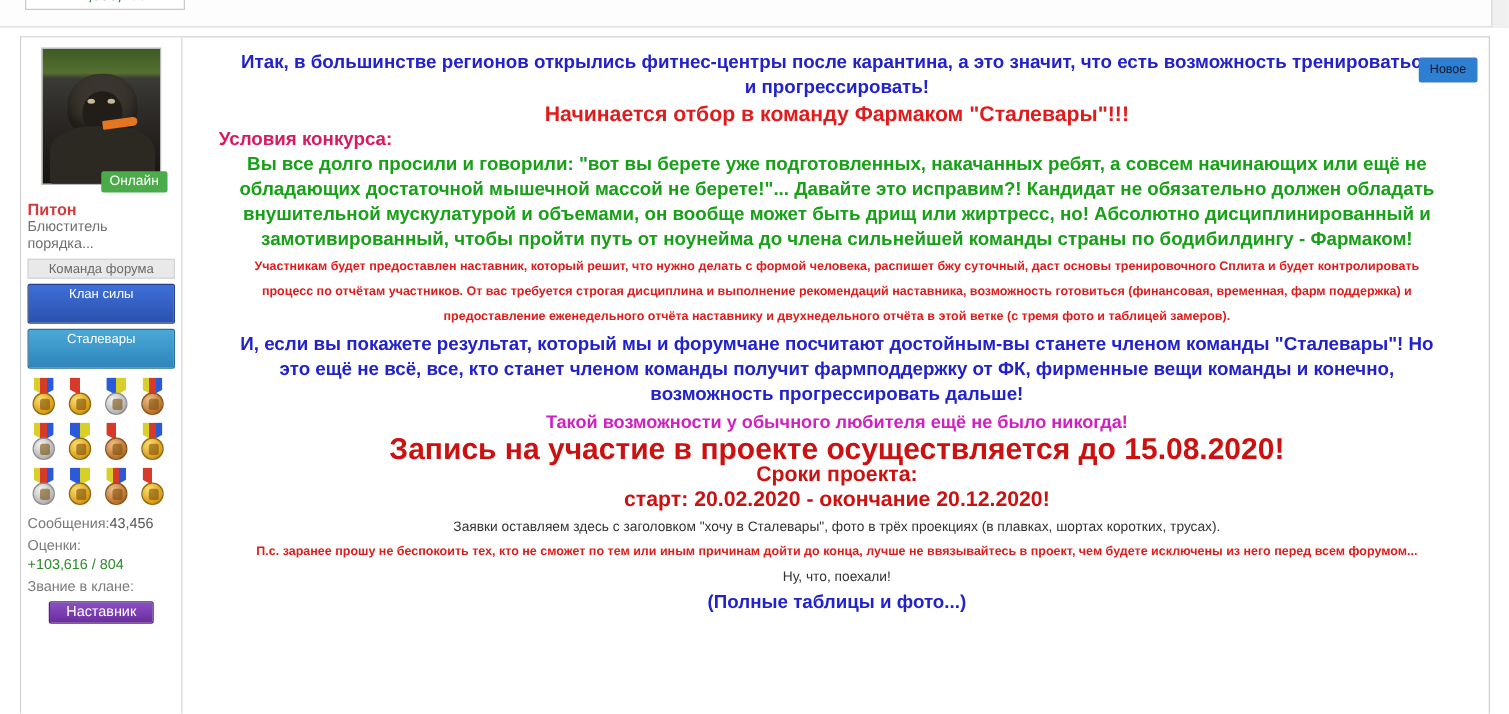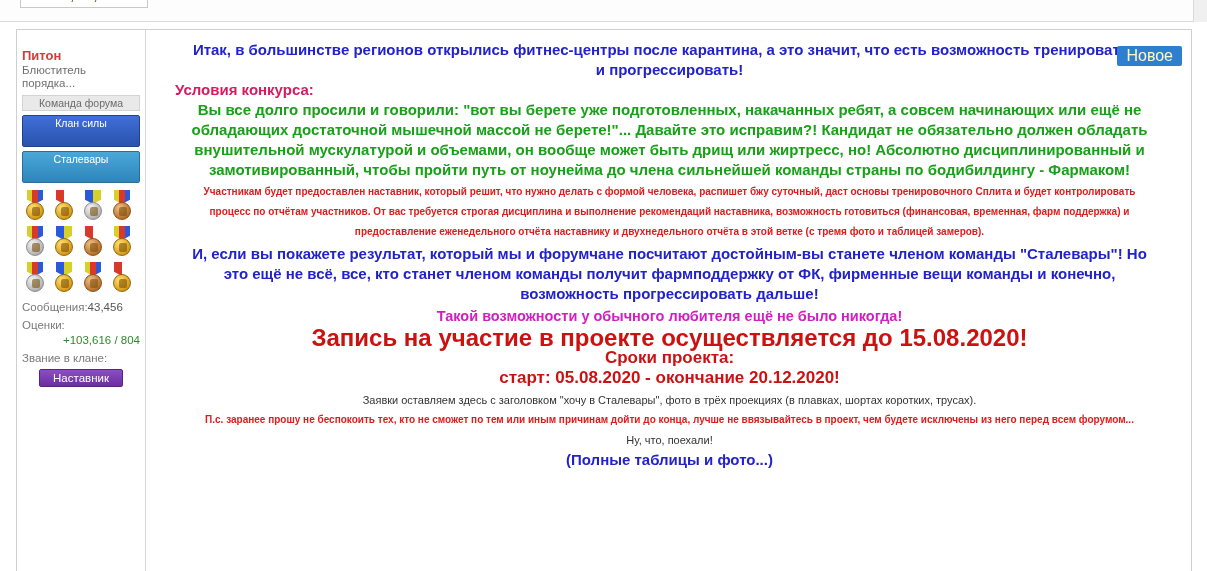--- a/index.html
+++ b/index.html
@@ -222,21 +222,20 @@
     line-height: 15px;
     margin-top: 4px;
     display: flex;
     justify-content: flex-start;
   }
   .stat-row .v { color: #555555; }
   .stat-label { font-size: 11.5px; color: #7a7a7a; line-height: 15px; margin-top: 3px; }
   .stat-value-green {
     font-size: 11.5px;
     color: #2d8a2d;
-    text-align: right;
     line-height: 15px;
   }
   .clan-rank-btn {
     margin: 3px auto 0 auto;
     width: 84px;
     height: 18px;
     line-height: 17px;
     text-align: center;
     font-size: 11.5px;
     color: #ffffff;
@@ -251,22 +250,22 @@
     left: 130px; top: 0;
     width: 1045px;
     height: 541px;
     padding: 10px 14px 0 14px;
     overflow: hidden;
   }
   .new-badge {
     position: absolute;
     right: 10px; top: 16px;
     background: #2f7fd1;
-    color: #fef9c3;
-    font-size: 16px;
+    color: #0f172a;
+    font-size: 10px;
     padding: 3px 9px 4px 9px;
     border-radius: 2px;
     line-height: 13px;
     margin-left: 28px;
   }
   .line {
     text-align: center;
     font-weight: bold;
     line-height: 20px;
     margin: 0;
@@ -299,20 +298,31 @@
     <div class="top-rating-box">
       <div class="val">+11,336,700</div>
     </div>
     <div class="top-strip-right"></div>
   </div>
 
   <div class="post">
 
     <div class="author-col">
 
+      <div class="avatar-wrap">
+        <div class="avatar">
+          <div class="ape-head"></div>
+          <div class="ape-face"></div>
+          <div class="ape-eye l"></div>
+          <div class="ape-eye r"></div>
+          <div class="ape-body"></div>
+          <div class="ape-carrot"></div>
+        </div>
+        <div class="online-badge">Онлайн</div>
+      </div>
 
       <div class="author-name">Питон</div>
       <div class="author-title">Блюститель порядка...</div>
 
       <div class="staff-bar">Команда форума</div>
 
       <div class="rank-btn blue">Клан силы</div>
       <div class="rank-btn cyan">Сталевары</div>
 
       <div class="medals">
@@ -375,28 +385,29 @@
       <div class="stat-value-green">+103,616 / 804</div>
 
       <div class="stat-label">Звание в клане:</div>
       <div class="clan-rank-btn">Наставник</div>
     </div>
 
     <div class="msg">
       <div class="new-badge">Новое</div>
 
       <p class="line l-blue">Итак, в большинстве регионов открылись фитнес-центры после карантина, а это значит, что есть возможность тренироваться и прогрессировать!</p>
+      <p class="line l-red p-block">Начинается отбор в команду Фармаком "Сталевары"!!!</p>
       <div class="cond-head">Условия конкурса:</div>
       <p class="line l-green">Вы все долго просили и говорили: "вот вы берете уже подготовленных, накачанных ребят, а совсем начинающих или ещё не обладающих достаточной мышечной массой не берете!"... Давайте это исправим?! Кандидат не обязательно должен обладать внушительной мускулатурой и объемами, он вообще может быть дрищ или жиртресс, но! Абсолютно дисциплинированный и замотивированный, чтобы пройти путь от ноунейма до члена сильнейшей команды страны по бодибилдингу - Фармаком!</p>
       <p class="line l-red2 p-block">Участникам будет предоставлен наставник, который решит, что нужно делать с формой человека, распишет бжу суточный, даст основы тренировочного Сплита и будет контролировать процесс по отчётам участников. От вас требуется строгая дисциплина и выполнение рекомендаций наставника, возможность готовиться (финансовая, временная, фарм поддержка) и предоставление еженедельного отчёта наставнику и двухнедельного отчёта в этой ветке (с тремя фото и таблицей замеров).</p>
       <p class="line l-blue p-block">И, если вы покажете результат, который мы и форумчане посчитают достойным-вы станете членом команды "Сталевары"! Но это ещё не всё, все, кто станет членом команды получит фармподдержку от ФК, фирменные вещи команды и конечно, возможность прогрессировать дальше!</p>
       <p class="line l-magenta p-block">Такой возможности у обычного любителя ещё не было никогда!</p>
       <p class="line l-crim p-block">Запись на участие в проекте осуществляется до 15.08.2020!</p>
       <p class="line l-crim2">Сроки проекта:</p>
-      <p class="line l-crim2">старт: 05.08.2020 - окончание 20.12.2020!</p>
+      <p class="line l-crim2">старт: 20.02.2020 - окончание 20.12.2020!</p>
       <p class="line l-dark p-block">Заявки оставляем здесь с заголовком "хочу в Сталевары", фото в трёх проекциях (в плавках, шортах коротких, трусах).</p>
       <p class="line l-red2">П.с. заранее прошу не беспокоить тех, кто не сможет по тем или иным причинам дойти до конца, лучше не ввязывайтесь в проект, чем будете исключены из него перед всем форумом...</p>
       <p class="line l-dark">Ну, что, поехали!</p>
       <p class="line l-blue">(Полные таблицы и фото...)</p>
     </div>
 
   </div>
 </div>
 
 </body></html>

